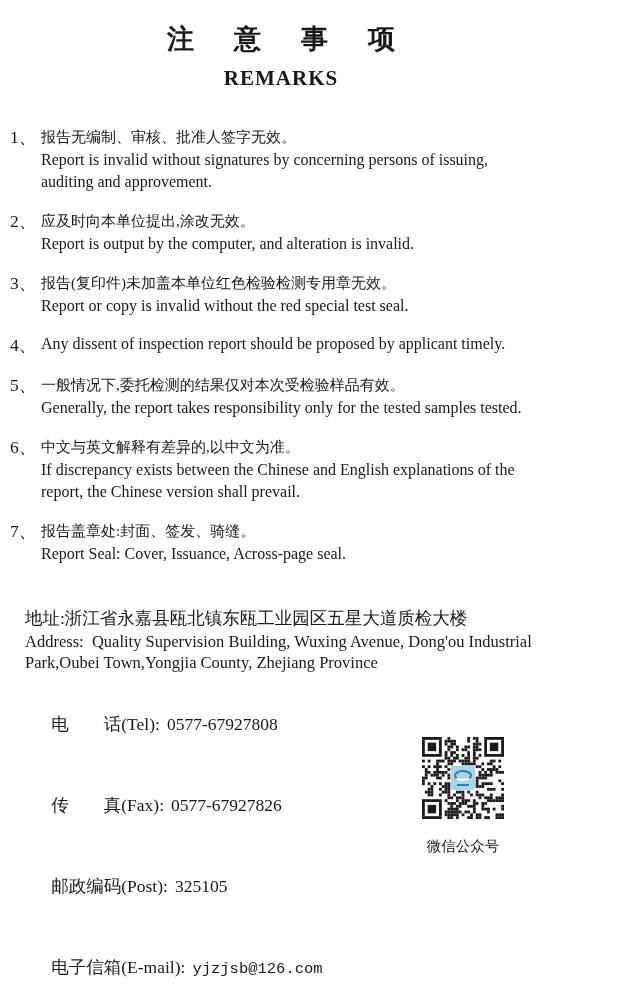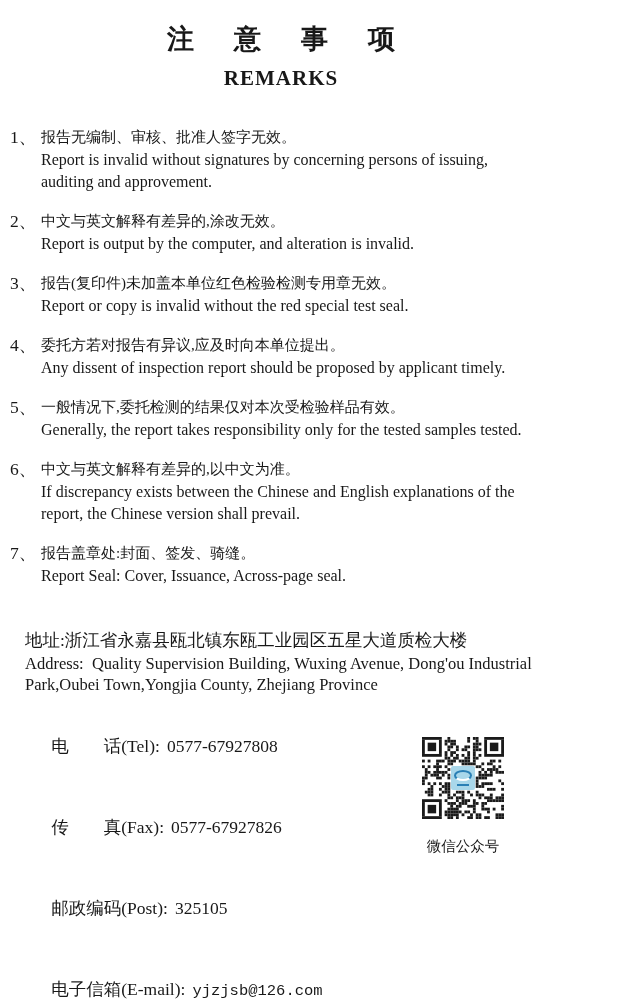--- a/index.html
+++ b/index.html
@@ -70,37 +70,36 @@
       <div class="body">
         <div class="zh">报告无编制、审核、批准人签字无效。</div>
         <div class="en">Report is invalid without signatures by concerning persons of issuing,
 auditing and approvement.</div>
       </div>
     </div>
 
     <div class="item">
       <span class="num">2、</span>
       <div class="body">
-        <div class="zh">中文与英文解释有差异的,涂改无效。</div>
+        <div class="zh">应及时向本单位提出,涂改无效。</div>
         <div class="en">Report is output by the computer, and alteration is invalid.</div>
       </div>
     </div>
 
     <div class="item">
       <span class="num">3、</span>
       <div class="body">
         <div class="zh">报告(复印件)未加盖本单位红色检验检测专用章无效。</div>
         <div class="en">Report or copy is invalid without the red special test seal.</div>
       </div>
     </div>
 
     <div class="item">
       <span class="num">4、</span>
       <div class="body">
-        <div class="zh">委托方若对报告有异议,应及时向本单位提出。</div>
         <div class="en">Any dissent of inspection report should be proposed by applicant timely.</div>
       </div>
     </div>
 
     <div class="item">
       <span class="num">5、</span>
       <div class="body">
         <div class="zh">一般情况下,委托检测的结果仅对本次受检验样品有效。</div>
         <div class="en">Generally, the report takes responsibility only for the tested samples tested.</div>
       </div>

